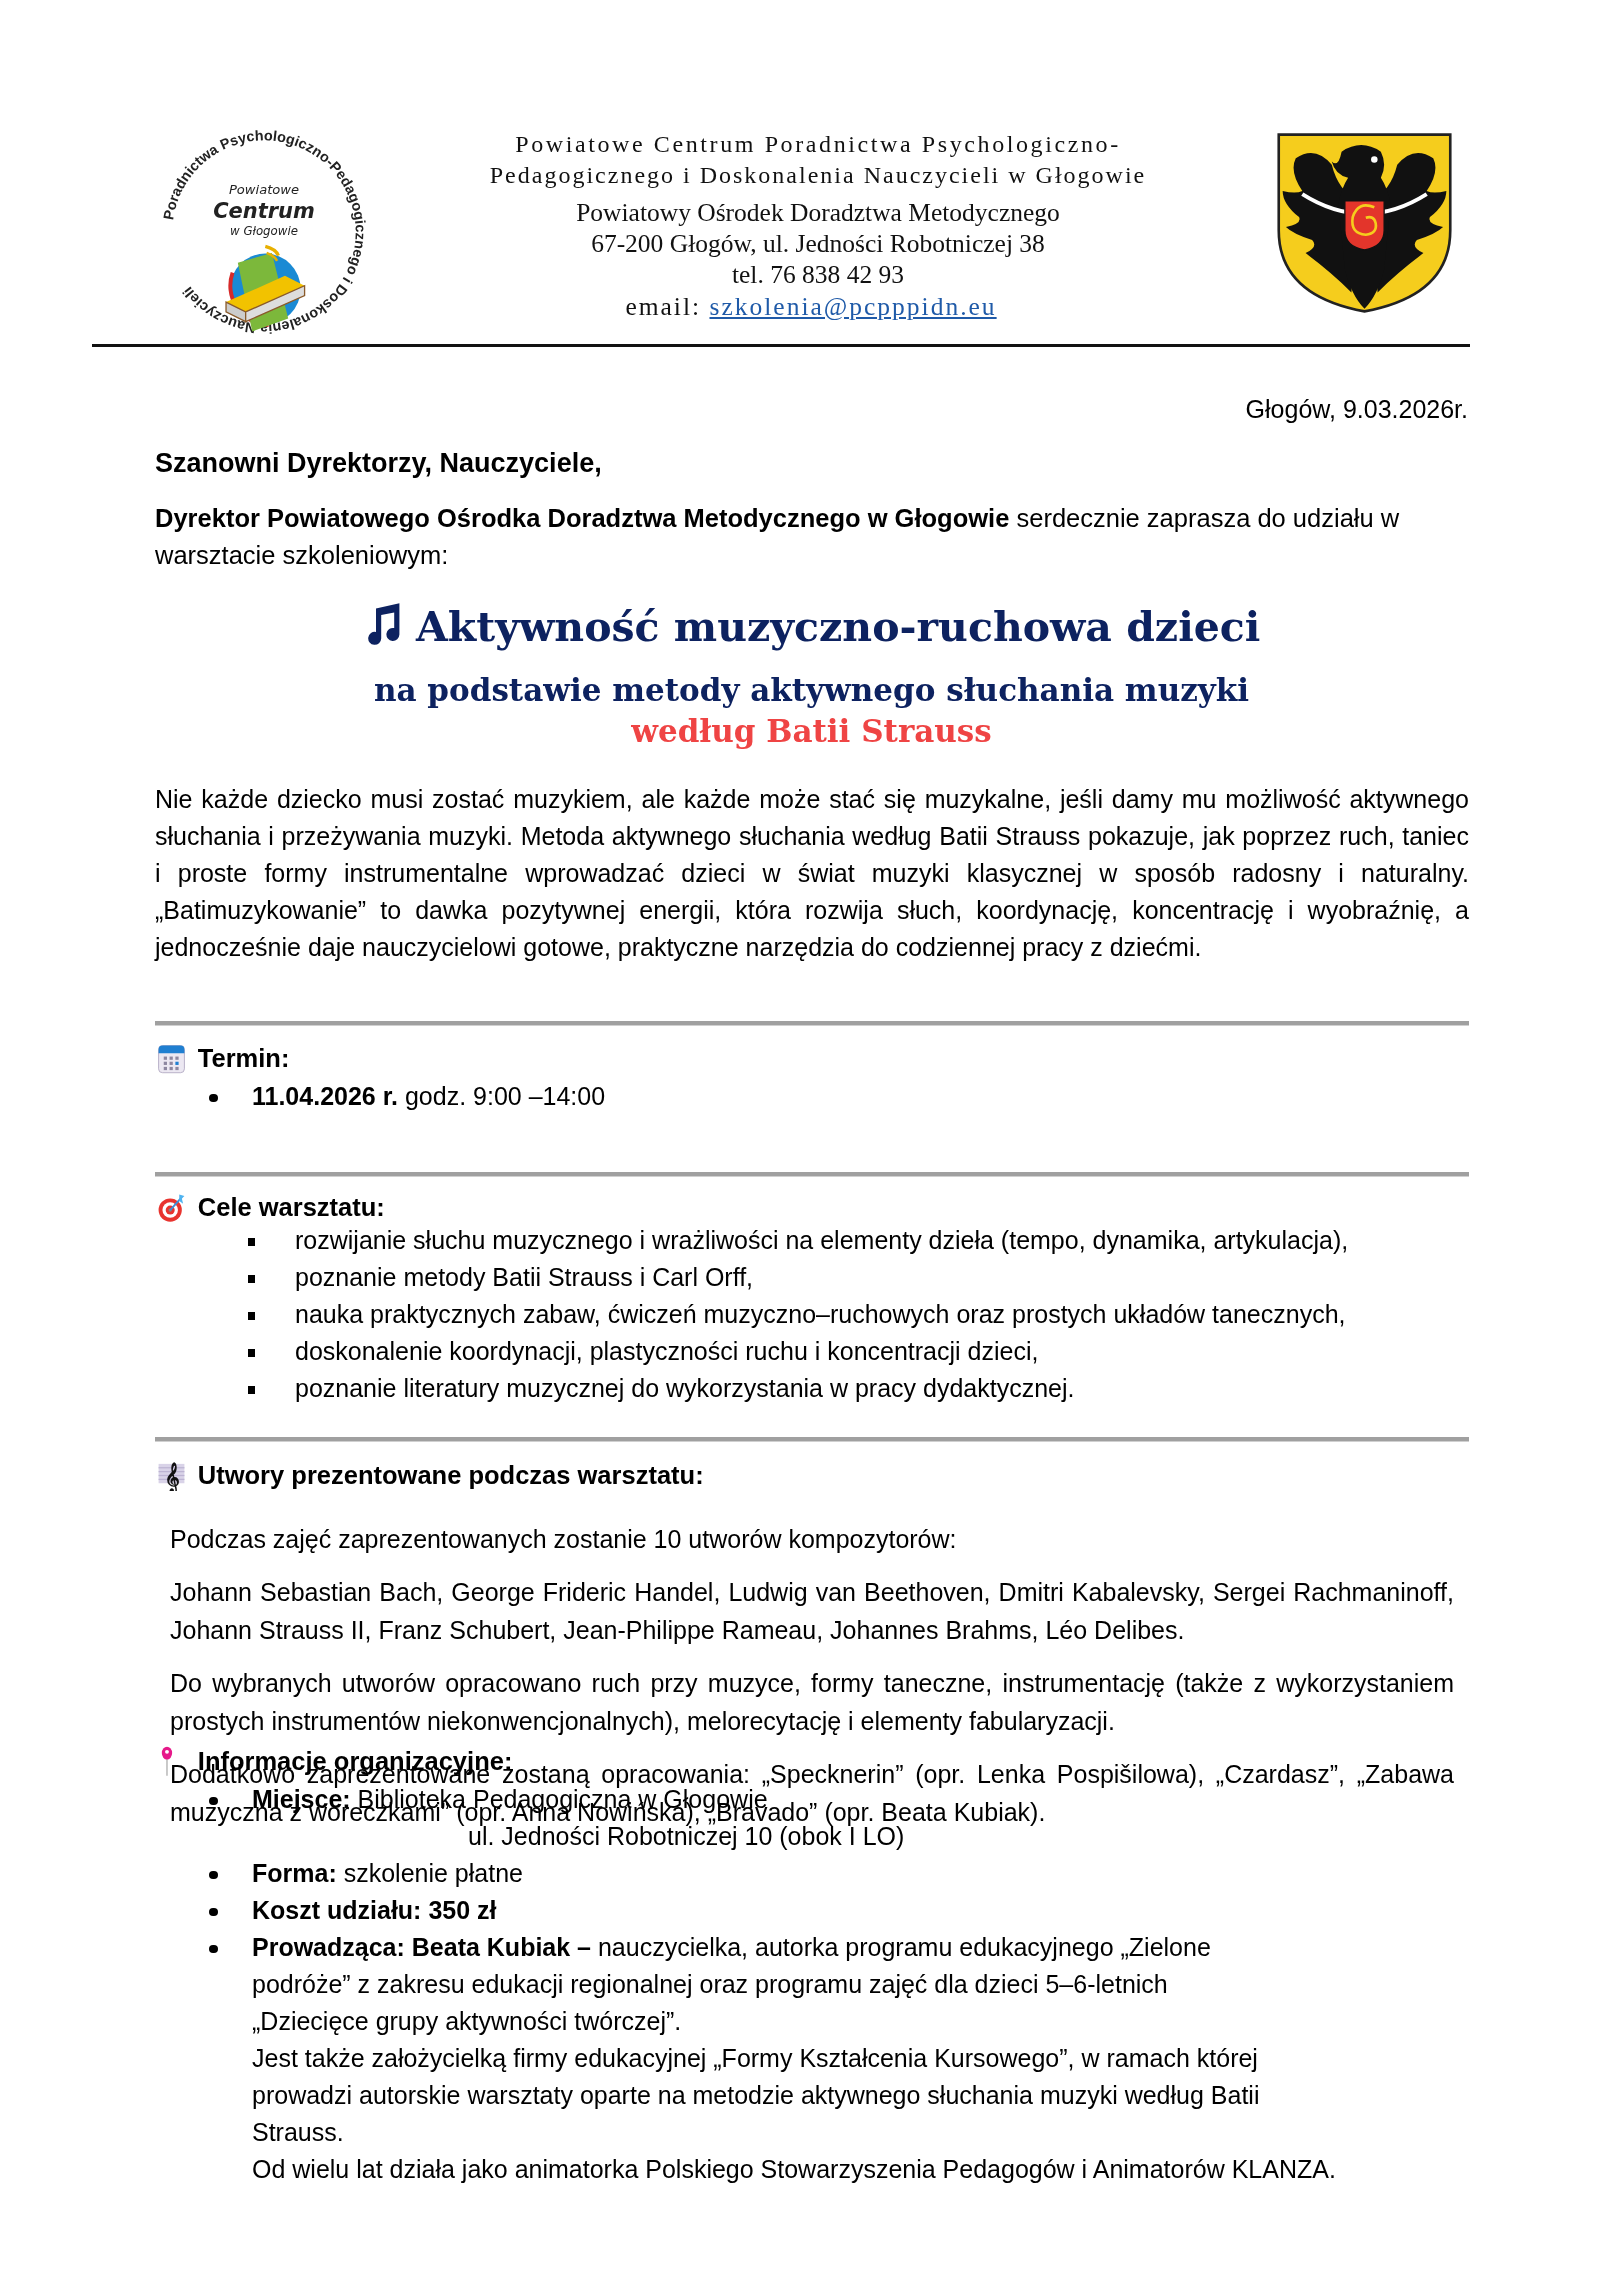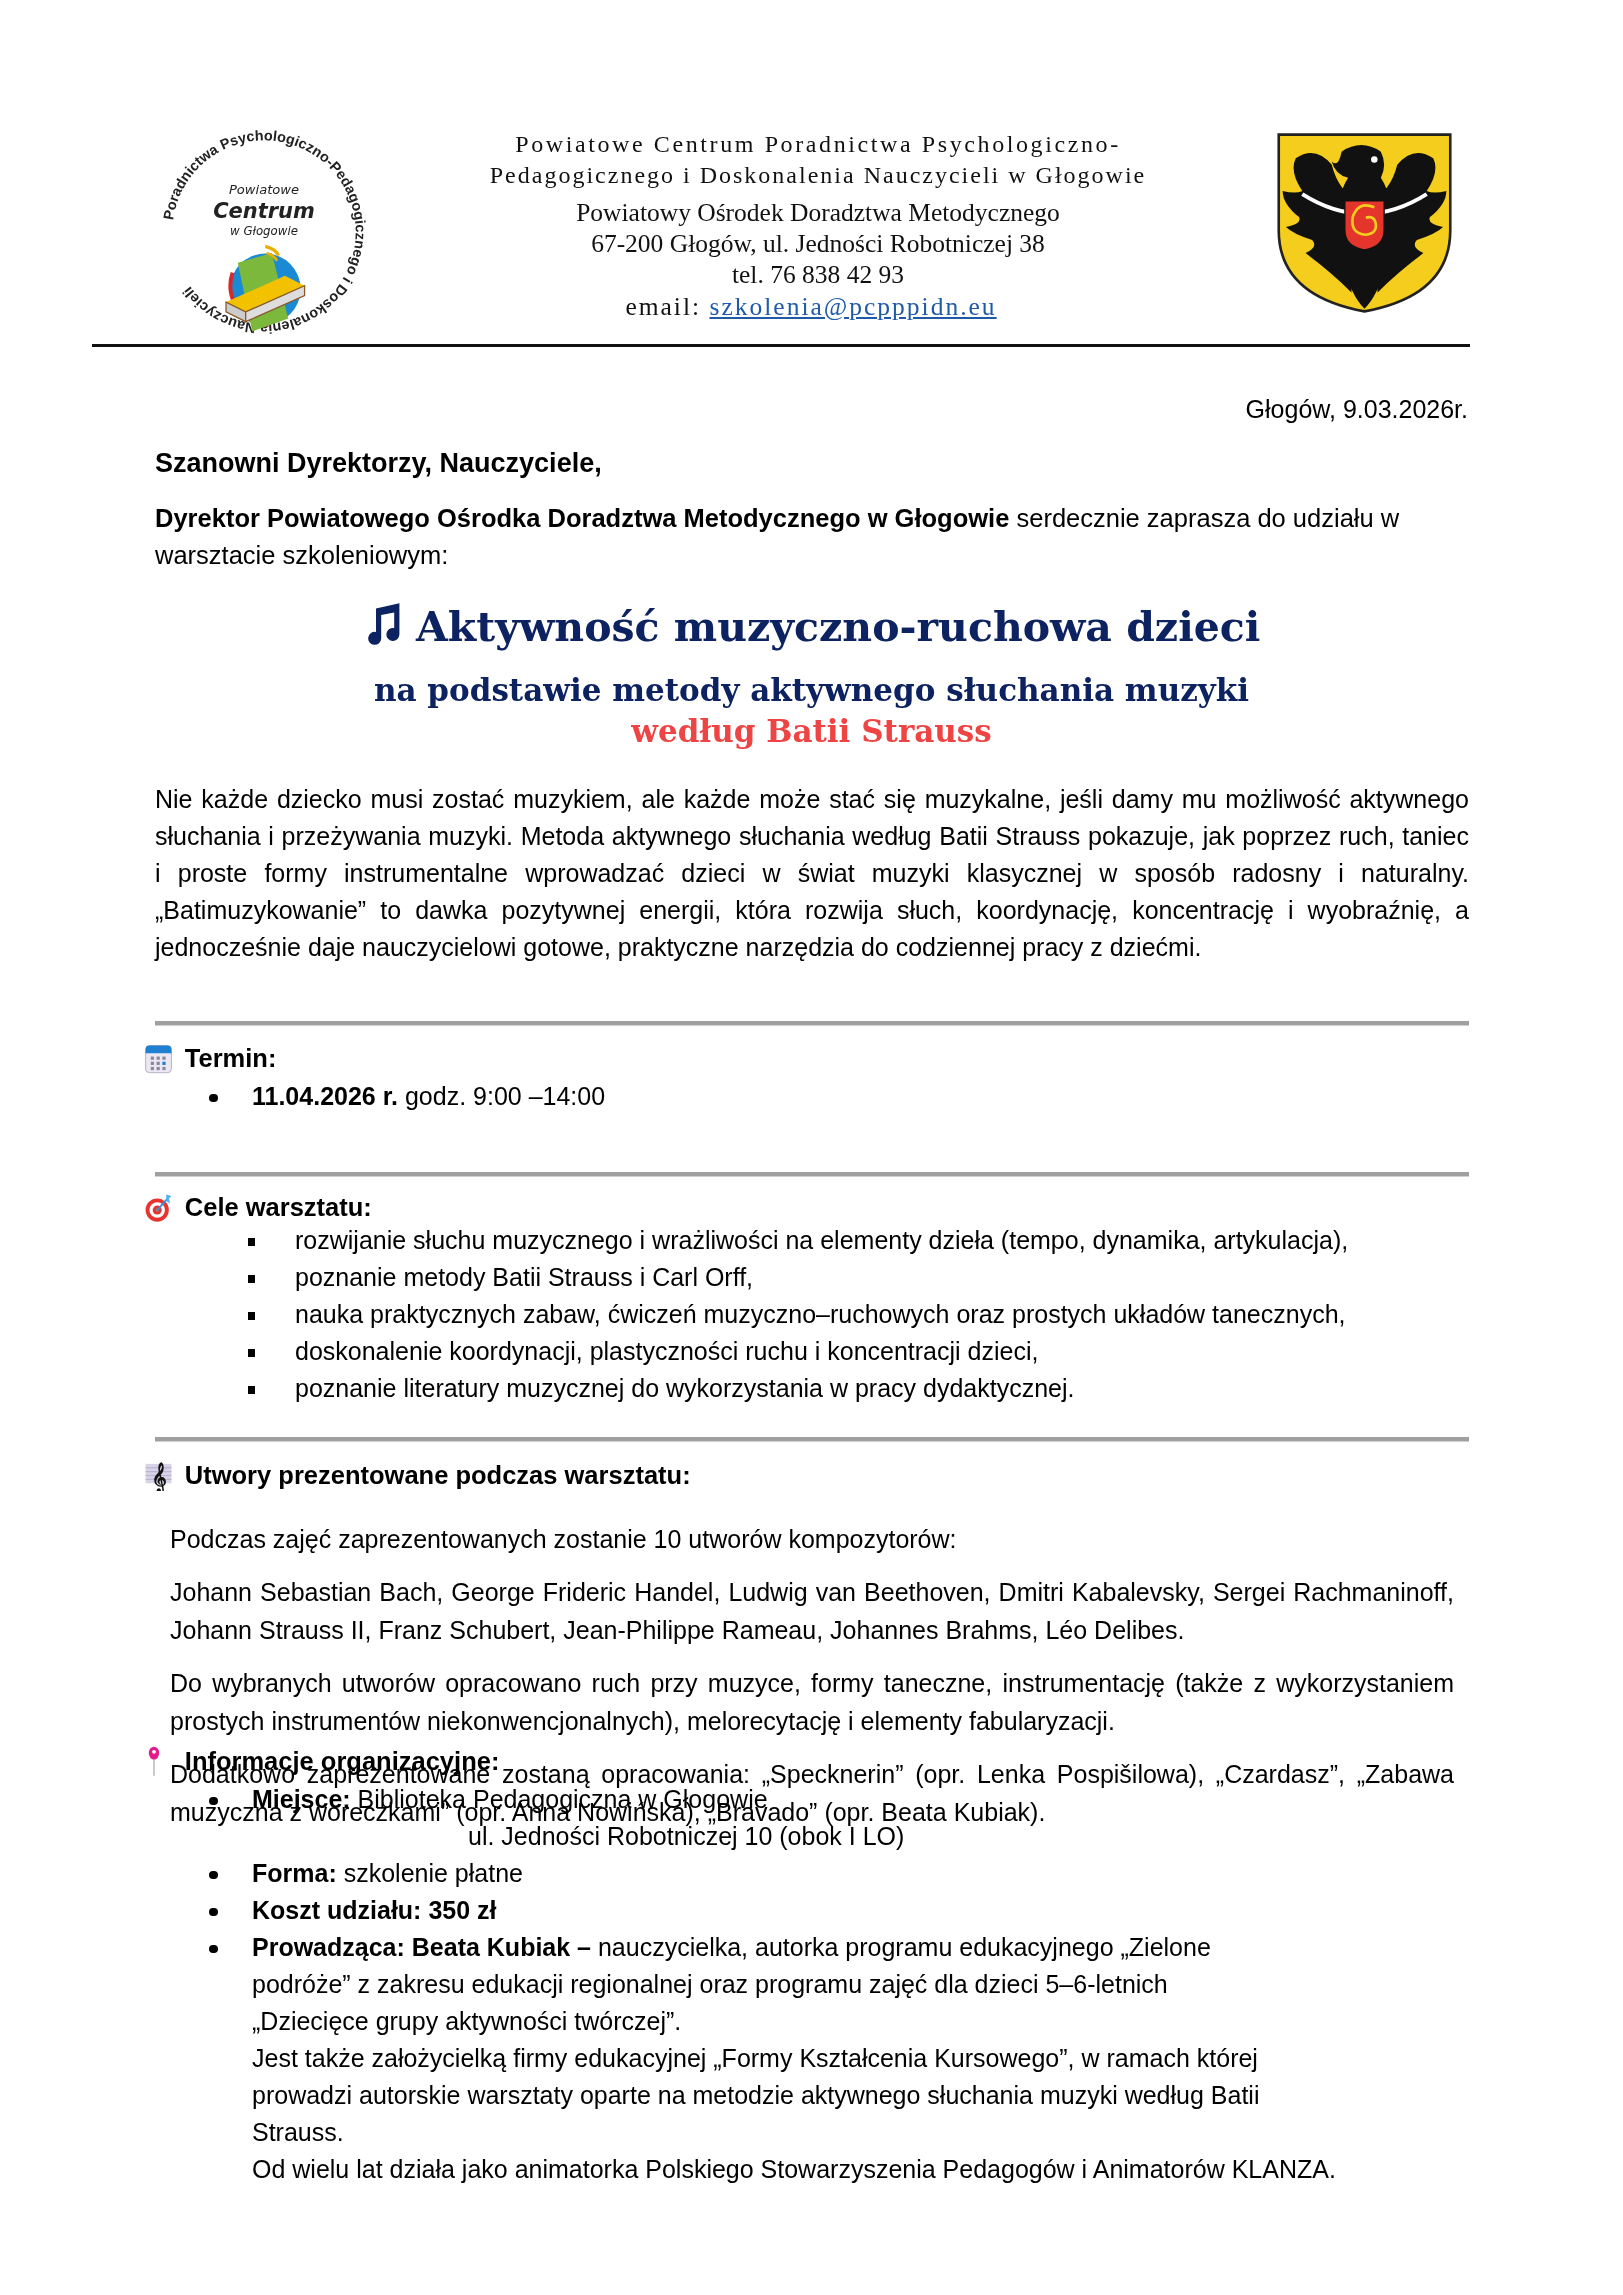--- a/index.html
+++ b/index.html
@@ -28,21 +28,21 @@
 
   .title { left: 0; width: 1623px; top: 602px; text-align: center; font-family: "DejaVu Serif", "Liberation Serif", serif; font-weight: bold; color: #0d2260; font-size: 41px; }
   .title .note { display: inline-block; width: 39px; height: 43px; margin-right: 14.4px; vertical-align: -3.9px; }
   .sub1 { left: 0; width: 1623px; top: 672px; text-align: center; font-family: "DejaVu Serif", "Liberation Serif", serif; font-weight: bold; color: #0d2260; font-size: 31px; }
   .sub2 { left: 0; width: 1623px; top: 713px; text-align: center; font-family: "DejaVu Serif", "Liberation Serif", serif; font-weight: bold; color: #ef4444; font-size: 31px; }
 
   .para { left: 155px; top: 781px; width: 1314px; font-size: 25px; line-height: 37px; text-align: justify; }
 
   .divider { left: 155px; width: 1314px; height: 3.9px; background: #a0a0a0; border-bottom: 0.7px solid #d0d0d0; }
 
-  .sec-head { left: 144px; font-size: 25.5px; font-weight: bold; display: flex; align-items: center; }
+  .sec-head { left: 157px; font-size: 25.5px; font-weight: bold; display: flex; align-items: center; }
   .sec-head .ico { width: 29px; height: 31px; margin-right: 11.8px; display: inline-block; }
 
   .ulist { list-style: none; margin: 0; padding: 0; }
   .ulist li { position: relative; font-size: 25px; line-height: 37px; }
   .dot-list li { padding-left: 97px; }
   .dot-list li::before { content: ""; position: absolute; left: 54px; top: 15.7px; width: 8.5px; height: 8.5px; background: #000; border-radius: 50%; }
   .sq-list li { padding-left: 140px; }
   .sq-list li::before { content: ""; position: absolute; left: 93px; top: 15.7px; width: 6.5px; height: 8.5px; background: #000; }
 
   .utw { left: 155px; top: 1505px; width: 1314px; font-size: 25px; line-height: 38px; text-align: justify; }

